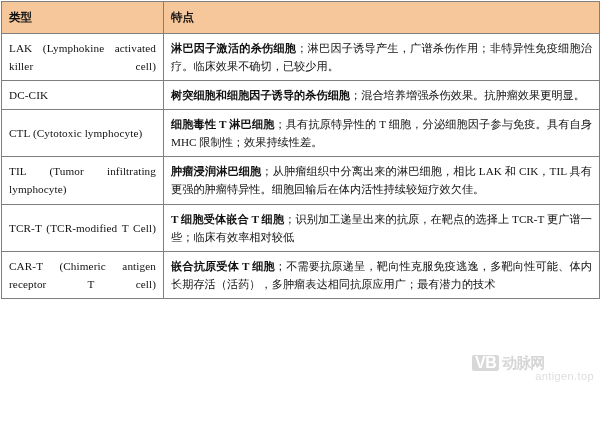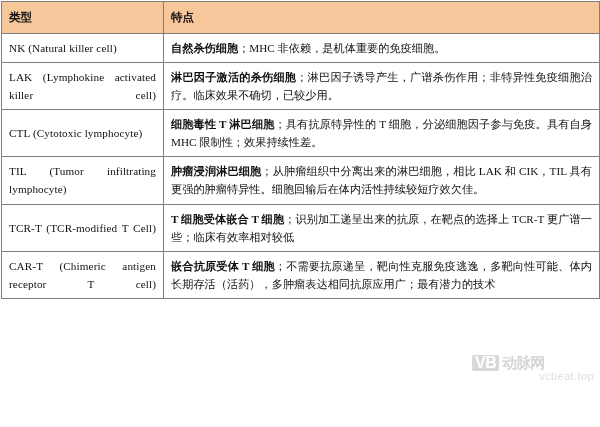--- a/index.html
+++ b/index.html
@@ -121,26 +121,26 @@
         <col class="c2">
       </colgroup>
     <thead>
       <tr>
         <th>类型</th>
         <th>特点</th>
       </tr>
     </thead>
     <tbody>
       <tr>
-        <td class="type-cell">NK (Natural killer cell)</td>
-        <td class="feat-cell"><span class="lead">自然杀伤细胞</span><span>；MHC 非依赖，是机体重要的免疫细胞。</span></td>
+        <td class="type-cell stretch">LAK (Lymphokine activated killer cell)</td>
+        <td class="feat-cell"><span class="lead">淋巴因子激活的杀伤细胞</span><span>；淋巴因子诱导产生，广谱杀伤作用；非特异性免疫细胞治疗。临床效果不确切，已较少用。</span></td>
       </tr>
       <tr>
-        <td class="type-cell stretch">LAK (Lymphokine activated killer cell)</td>
-        <td class="feat-cell"><span class="lead">淋巴因子激活的杀伤细胞</span><span>；淋巴因子诱导产生，广谱杀伤作用；非特异性免疫细胞治疗。临床效果不确切，已较少用。</span></td>
+        <td class="type-cell">DC-CIK</td>
+        <td class="feat-cell"><span class="lead">树突细胞和细胞因子诱导的杀伤细胞</span><span>；混合培养增强杀伤效果。抗肿瘤效果更明显。</span></td>
       </tr>
       <tr>
         <td class="type-cell">CTL (Cytotoxic lymphocyte)</td>
         <td class="feat-cell"><span class="lead">细胞毒性 T 淋巴细胞</span><span>；具有抗原特异性的 T 细胞，分泌细胞因子参与免疫。具有自身 MHC 限制性；效果持续性差。</span></td>
       </tr>
       <tr>
         <td class="type-cell stretch">TIL (Tumor infiltrating lymphocyte)</td>
         <td class="feat-cell"><span class="lead">肿瘤浸润淋巴细胞</span><span>；从肿瘤组织中分离出来的淋巴细胞，相比 LAK 和 CIK，TIL 具有更强的肿瘤特异性。细胞回输后在体内活性持续较短疗效欠佳。</span></td>
       </tr>
       <tr>
@@ -152,15 +152,15 @@
         <td class="feat-cell"><span class="lead">嵌合抗原受体 T 细胞</span><span>；不需要抗原递呈，靶向性克服免疫逃逸，多靶向性可能、体内长期存活（活药），多肿瘤表达相同抗原应用广；最有潜力的技术</span></td>
       </tr>
     </tbody>
   </table>
 
   <div id="watermark">
     <div class="wm-row">
       <span class="wm-badge">VB</span>
       <span class="wm-cn">动脉网</span>
     </div>
-    <div class="wm-url">vcbeat.top</div>
+    <div class="wm-url">antigen.top</div>
   </div>
 </div>
 
 </body></html>

